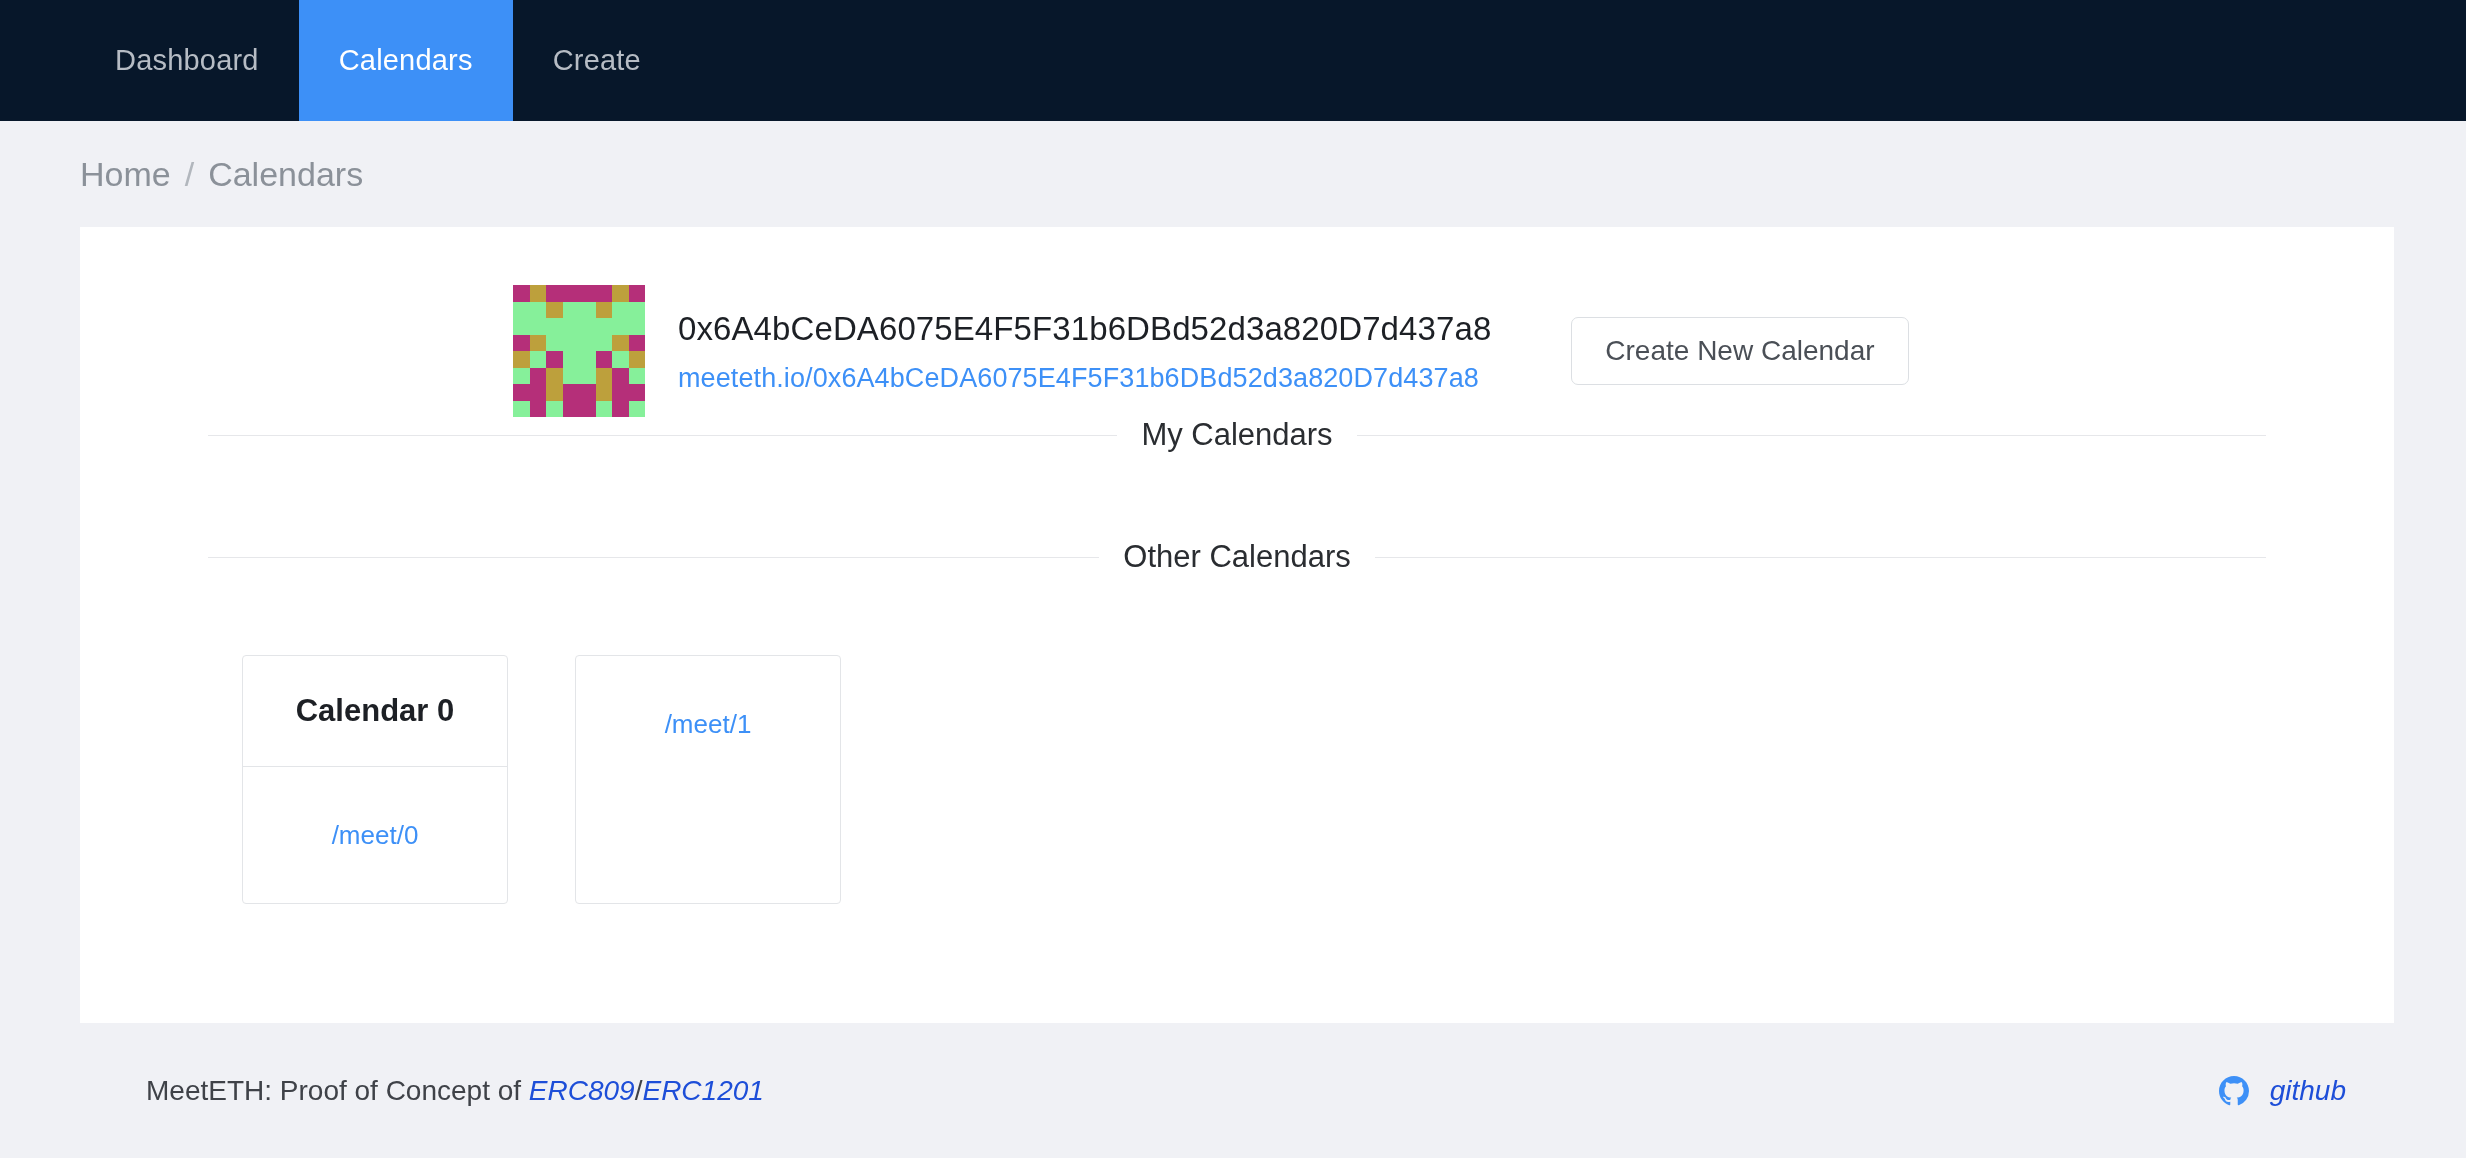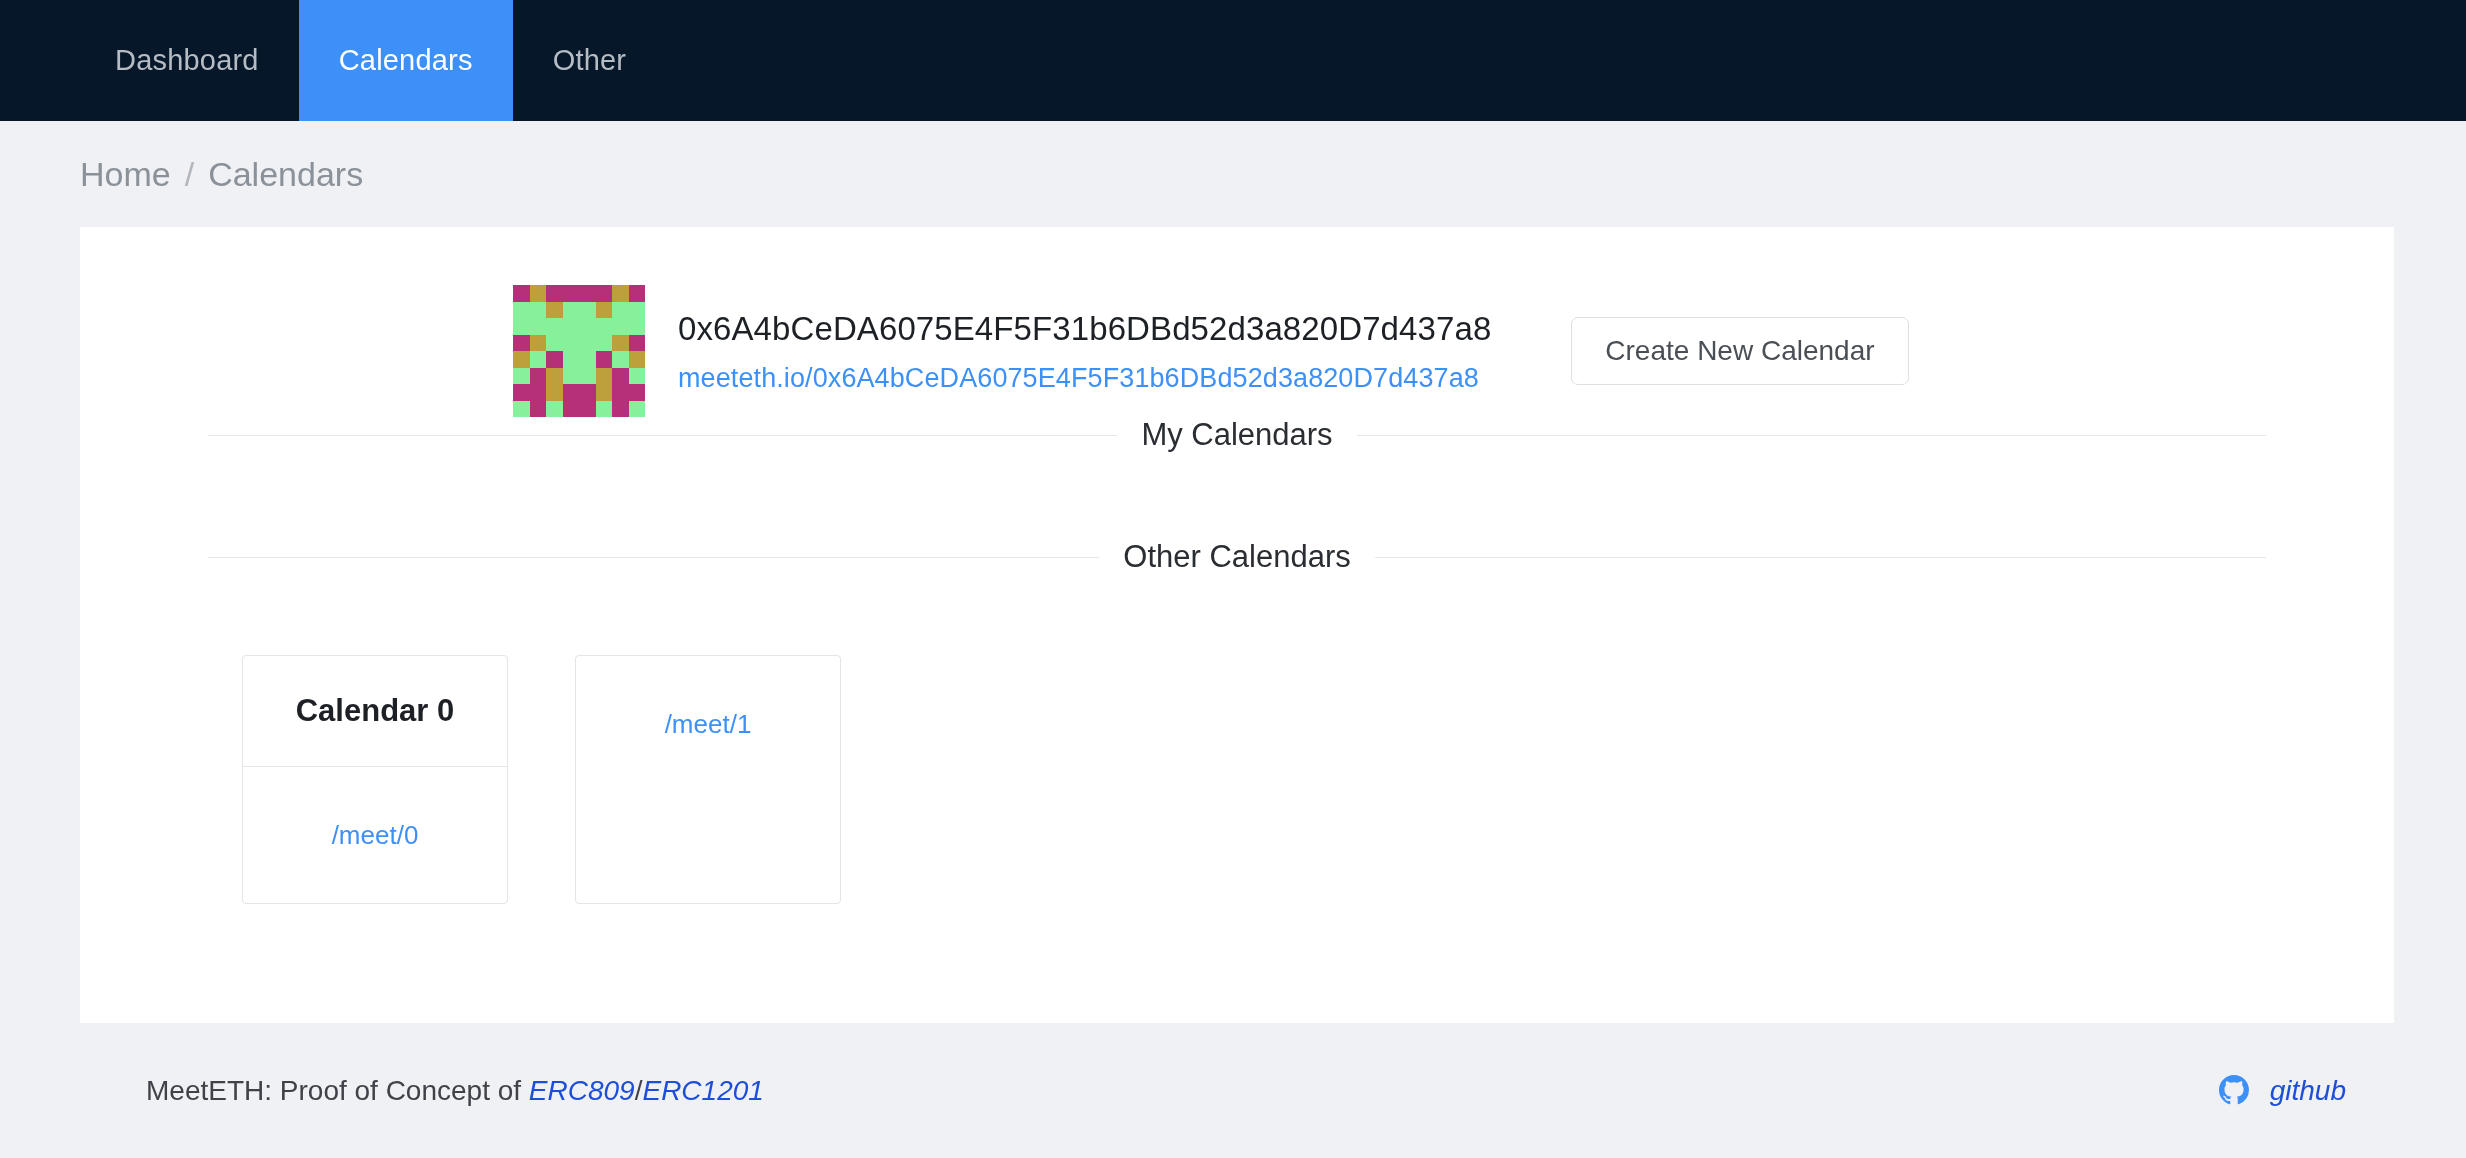--- a/index.html
+++ b/index.html
@@ -197,41 +197,41 @@
   }
   .footer a {
     color: #1d4ed8;
     text-decoration: none;
     cursor: pointer;
     font-style: italic;
   }
   .footer .slash { color: #3f4248; }
   .github {
     display: flex;
-    align-items: flex-start;
+    align-items: center;
     gap: 21px;
     color: #3d90f7;
     text-decoration: none;
     font-size: 28px;
     cursor: pointer;
   }
   .github svg { display: block; }
 </style>
 </head>
 <body>
 
 <div class="navbar">
   <div class="nav-item">
     <span>Dashboard</span>
   </div>
   <div class="nav-item active">
     <span>Calendars</span>
   </div>
   <div class="nav-item">
-    <span>Other</span>
+    <span>Create</span>
   </div>
 </div>
 
 <div class="breadcrumb">
   <span class="crumb">Home</span>
   <span class="sep">/</span>
   <span class="crumb current">Calendars</span>
 </div>
 
 <div class="panel">

